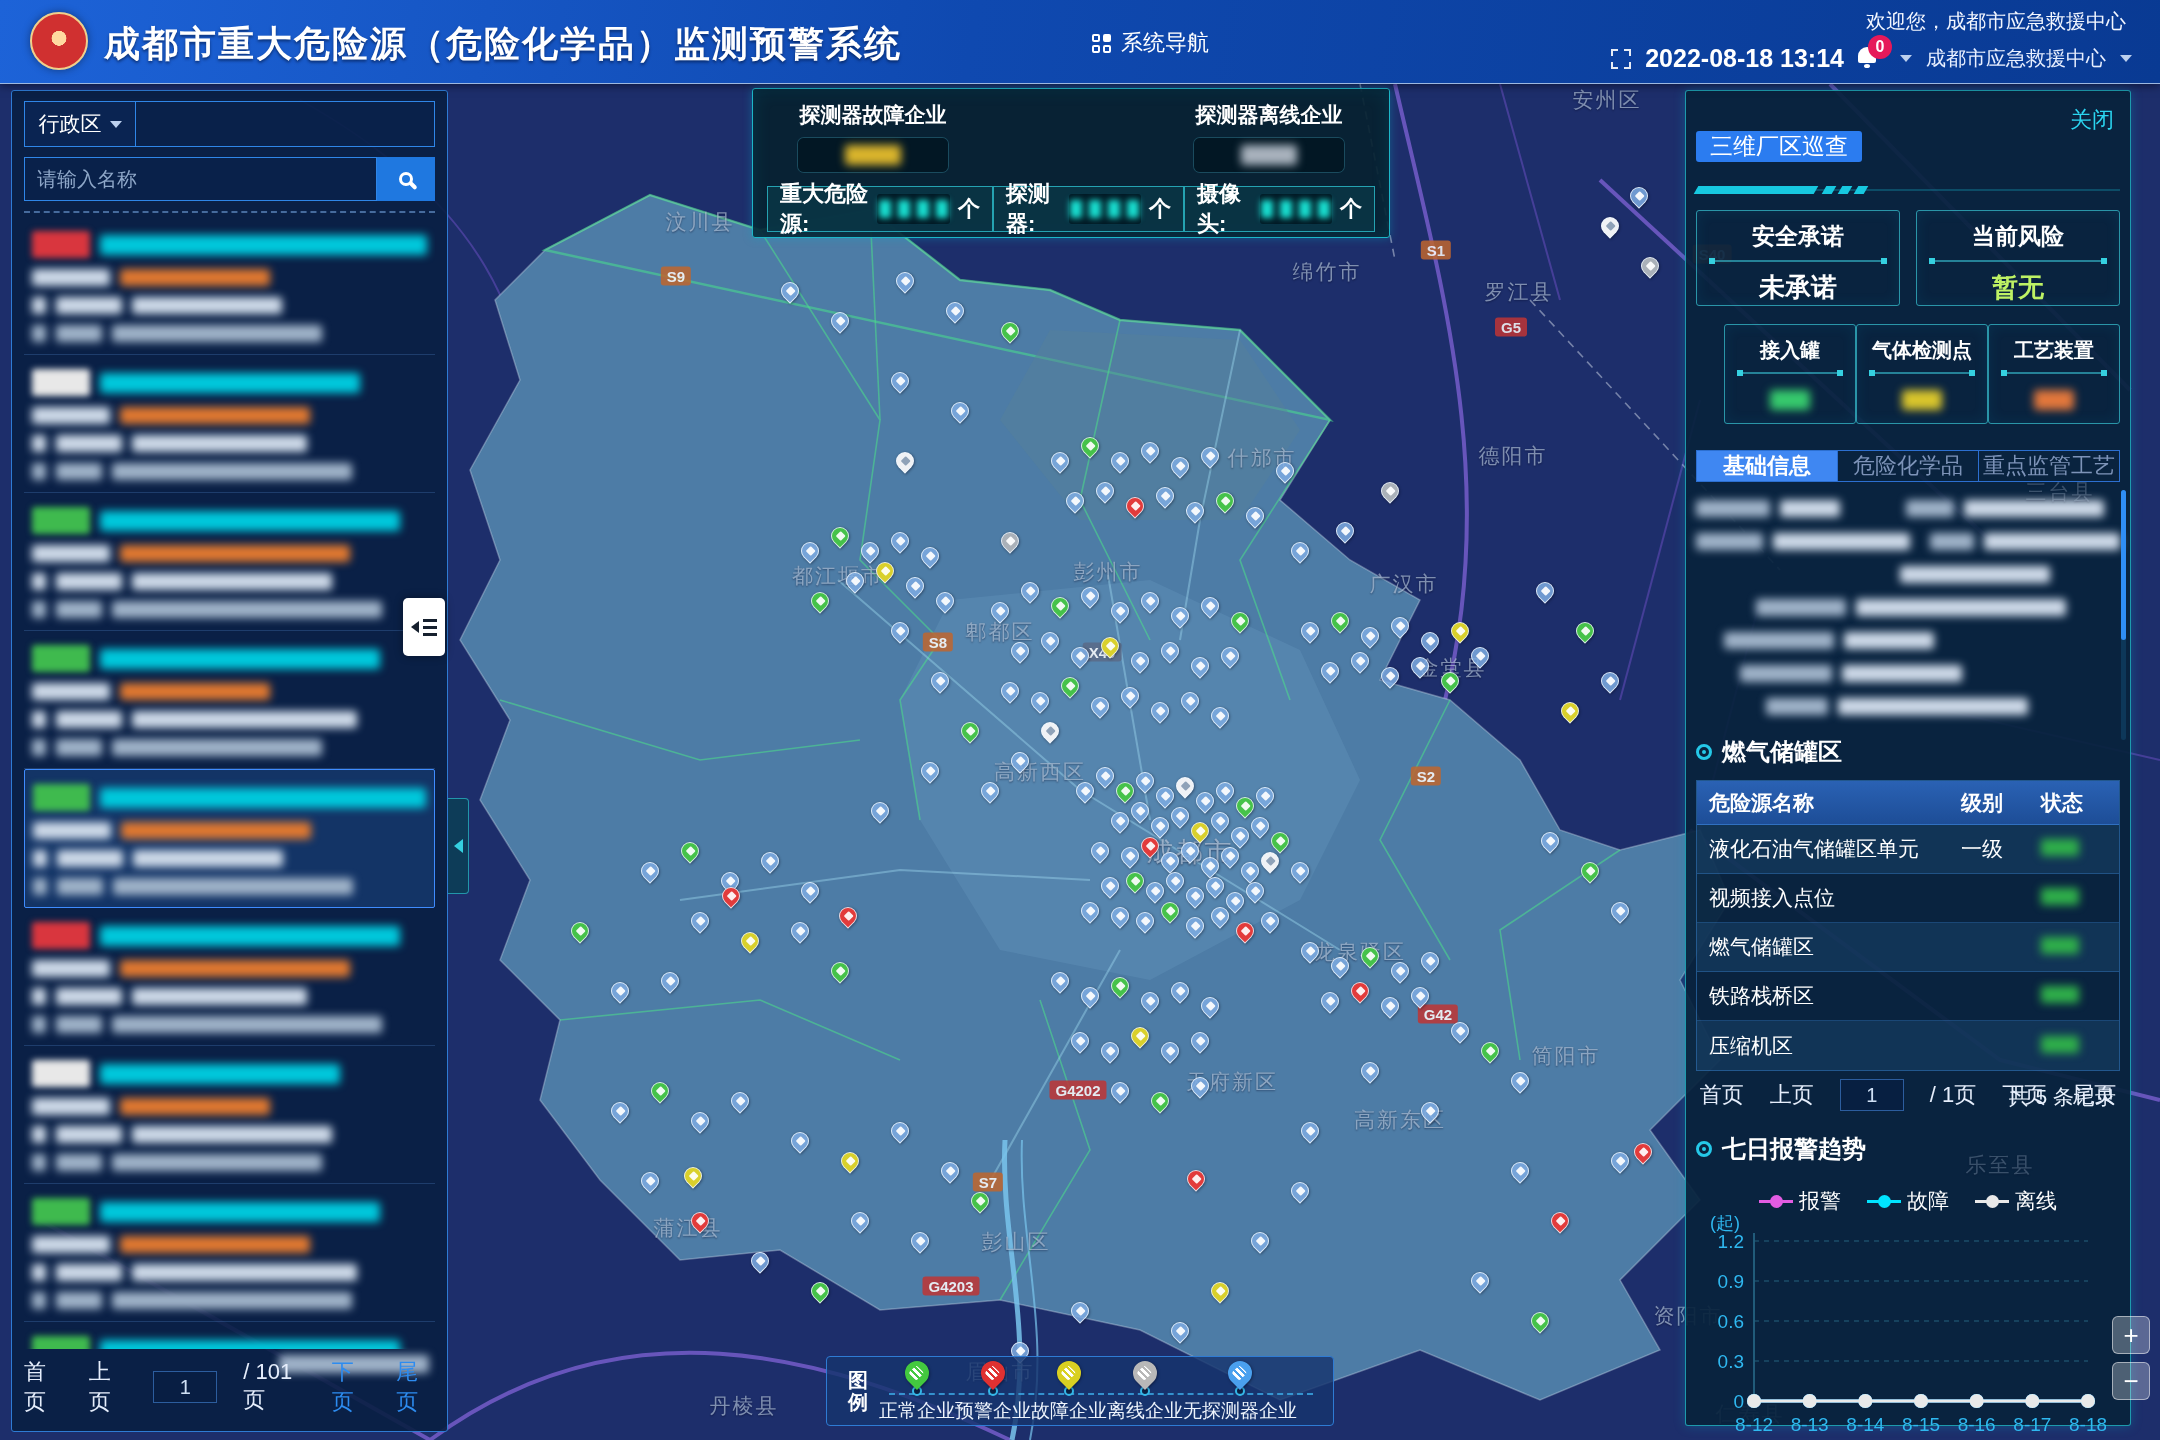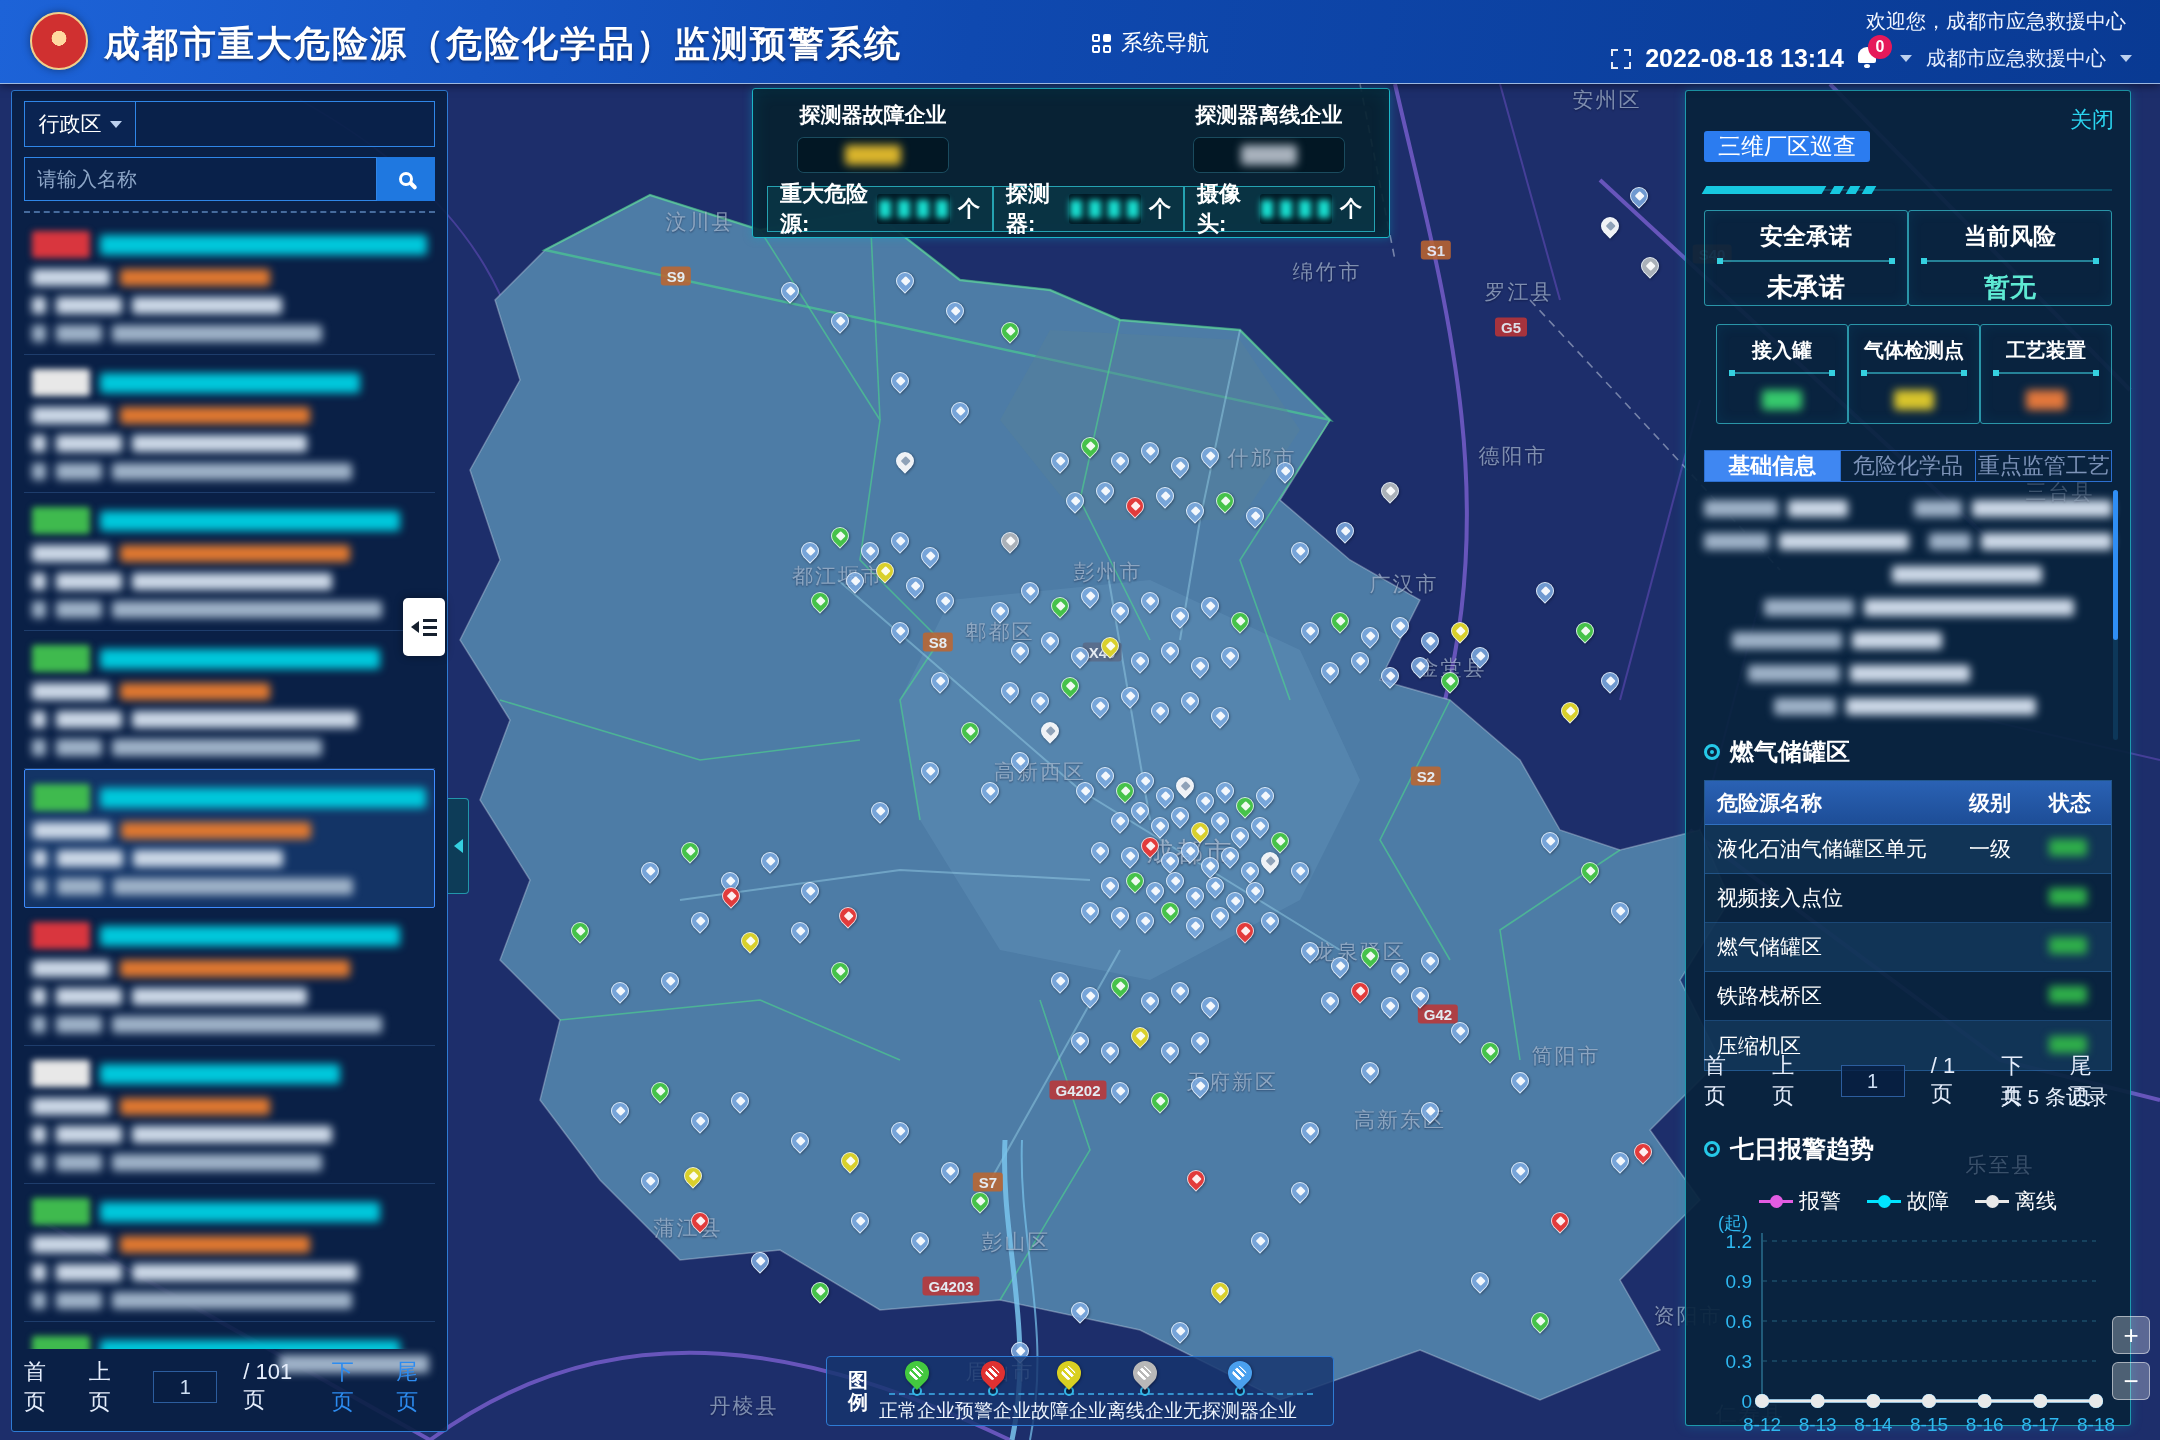--- a/index.html
+++ b/index.html
@@ -107,38 +107,38 @@
   .pagination input{width:64px;height:32px;background:rgba(8,30,66,.8);border:1px solid #2c5d9e;color:#cfe0f5;
     text-align:center;font-size:20px}
   .pagination .pg-total{color:#e6eefc}
   #sb-collapse{position:absolute;left:448px;top:798px;width:21px;height:96px;z-index:21;background:rgba(12,62,86,.9);
     border:1px solid rgba(45,190,205,.7);border-left:none;border-radius:0 4px 4px 0;display:flex;align-items:center;justify-content:center;cursor:pointer}
   #sb-collapse i{width:0;height:0;border-top:7px solid transparent;border-bottom:7px solid transparent;border-right:9px solid #35d0e0}
 
   
   #detail{position:absolute;left:1685px;top:90px;width:446px;height:1336px;z-index:20;
     background:rgba(8,34,60,.93);border:1px solid rgba(35,185,200,.8);box-shadow:0 0 12px rgba(0,170,200,.3);
-    border-radius:3px;padding:16px 18px;display:flex;flex-direction:column}
+    border-radius:3px;padding:16px 10px;display:flex;flex-direction:column}
   #dp-close{position:absolute;right:16px;top:14px;color:#2bd5f0;font-size:22px;cursor:pointer}
   #dp-title{width:360px;height:24px;background:#d7dfea;margin-top:2px}
   #tour-btn{margin-top:22px;width:166px;height:48px;background:#2b7cf0;border:none;border-radius:3px;color:#fff;
     font-size:23px;cursor:pointer}
   #dp-progress{margin-top:24px;height:8px;position:relative}
   #dp-progress .seg{position:absolute;top:0;height:8px;background:#17c8e0;transform:skewX(-30deg)}
   #dp-progress .track{position:absolute;left:0;right:0;top:3px;height:2px;background:rgba(23,200,224,.25)}
   .frame-box{border:1px solid rgba(60,210,225,.65);border-radius:3px;position:relative;
     box-shadow:inset 0 0 14px rgba(0,150,190,.12);text-align:center}
   .fb-line{height:2px;background:rgba(60,210,225,.55);margin:8px 14px;position:relative}
   .fb-line:before,.fb-line:after{content:'';position:absolute;top:-2px;width:6px;height:6px;background:#35d0e0}
   .fb-line:before{left:-2px}.fb-line:after{right:-2px}
   #dp-two{display:flex;justify-content:space-between;margin-top:24px}
   #dp-two .frame-box{width:204px;height:96px;padding-top:10px}
   #dp-two .fb-label{font-size:23px;font-weight:bold}
   #dp-two .fb-value{font-size:26px;font-weight:bold;margin-top:6px}
-  #dp-two .fb-value.dim{color:#5eead4}
+  #dp-two .fb-value.dim{color:#bef264}
   #dp-metrics{display:flex;justify-content:flex-end;margin-top:18px}
   #dp-metrics .frame-box{width:132px;height:100px;padding-top:12px}
   #dp-metrics .fb-label{font-size:20px;font-weight:bold}
   #dp-metrics .fb-value i{display:inline-block;width:40px;height:20px;border-radius:3px;filter:blur(4px);margin-top:8px}
   #dp-tabs{display:flex;margin-top:26px;border:1px solid #2c6fd0;height:50px}
   .dp-tab{flex:1;display:flex;align-items:center;justify-content:center;font-size:22px;color:#7d93b8;
     border-right:1px solid #2c6fd0;cursor:pointer}
   .dp-tab:last-child{border-right:none}
   .dp-tab.active{background:#3f87f2;color:#fff;font-weight:bold}
   #dp-info{margin-top:18px;position:relative;min-height:230px}

